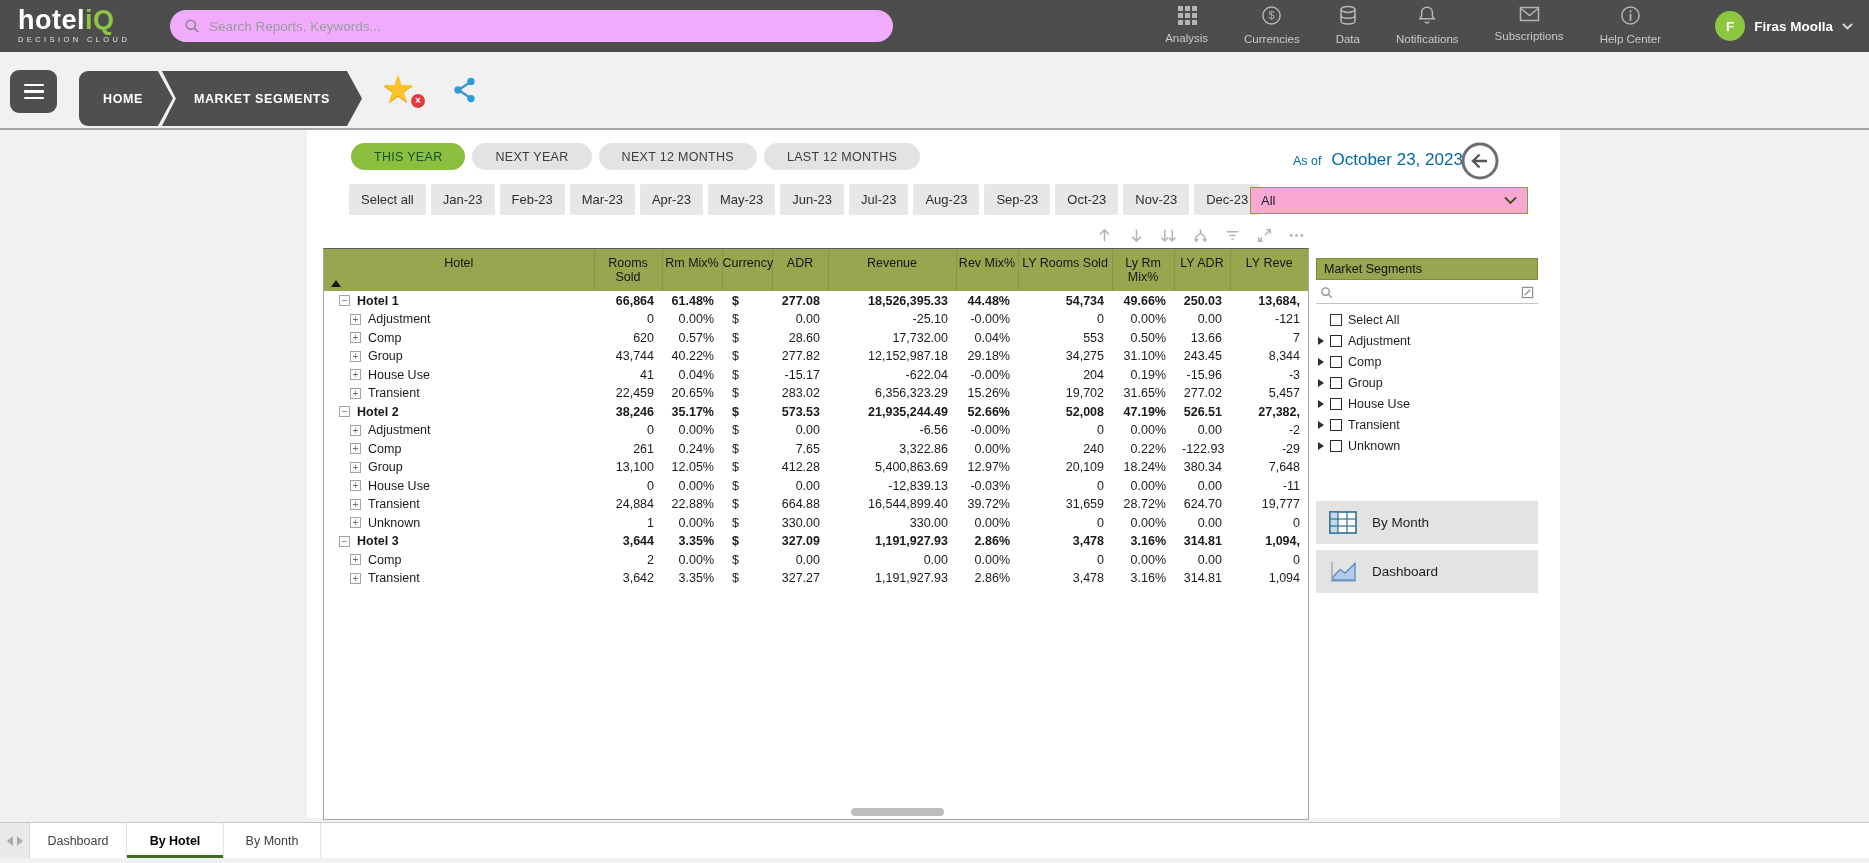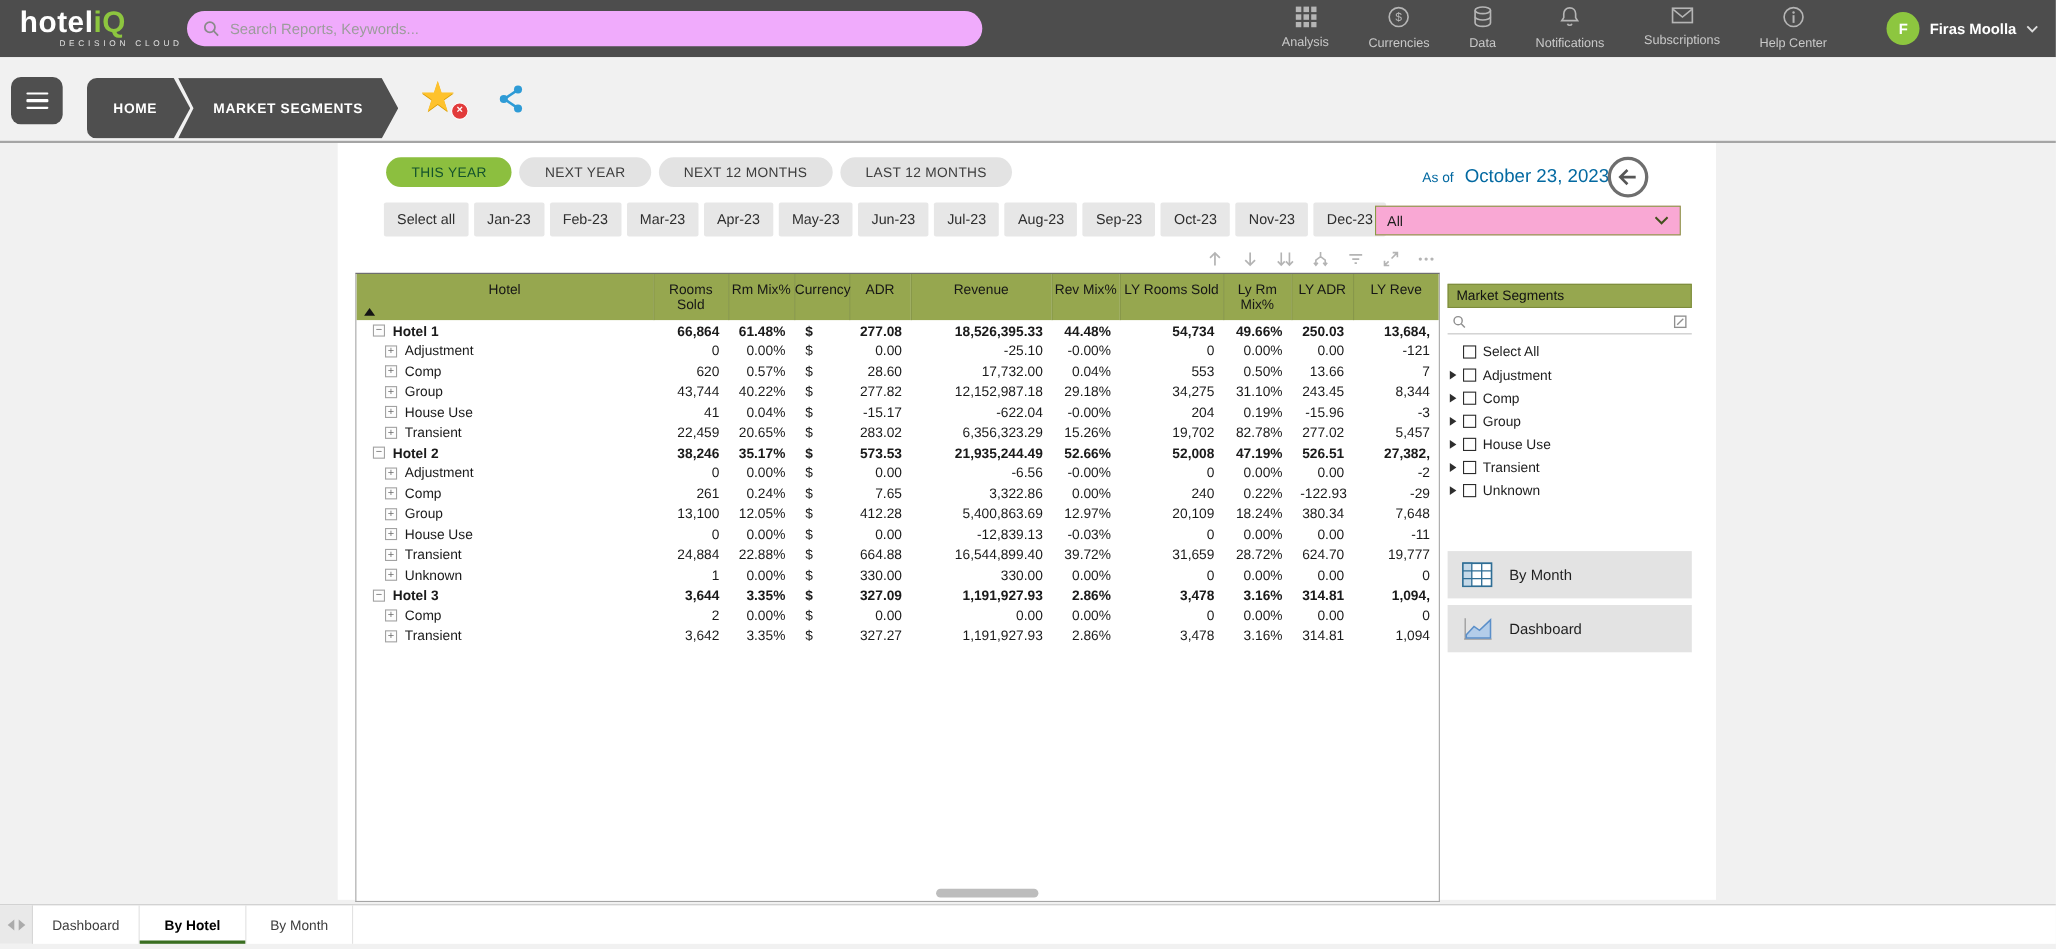--- a/index.html
+++ b/index.html
@@ -4,21 +4,21 @@
 <style>
   * { margin:0; padding:0; box-sizing:border-box; font-family:"Liberation Sans",sans-serif; }
   html,body { width:1869px; height:863px; overflow:hidden; }
   body { position:relative; background:#f1f1f1; }
 
   
   .topbar { position:absolute; left:0; top:0; width:1869px; height:52px; background:#4d4d4d; }
   .logo { position:absolute; left:18px; top:6px; cursor:pointer; }
   .logo-main { font-size:27px; font-weight:bold; color:#fff; line-height:28px; letter-spacing:0.5px; }
   .logo-iq { color:#8dc63f; }
-  .logo-tag { font-size:7.5px; color:#e3e3e3; letter-spacing:3.4px; margin-top:1px;margin-left:36px; }
+  .logo-tag { font-size:7.5px; color:#e3e3e3; letter-spacing:3.4px; margin-top:1px; }
   .search { position:absolute; left:170px; top:10px; width:723px; height:32px; background:#f0abfc; border-radius:16px; display:flex; align-items:center; padding:0 14px; gap:9px; }
   .search input { border:none; outline:none; flex:1; font-size:13.5px; color:#444; background:transparent; }
   .search input::placeholder { color:#9c9c9c; }
   .topnav { position:absolute; right:208px; top:5px; display:flex; gap:36px; }
   .navitem { display:flex; flex-direction:column; align-items:center; gap:3px; cursor:pointer; }
   .navitem .nav-label { color:#c9c9c9; font-size:11.5px; white-space:nowrap; }
   .usermenu { position:absolute; right:16px; top:0; height:52px; display:flex; align-items:center; gap:9px; cursor:pointer; }
   .avatar { width:30px; height:30px; border-radius:50%; background:#8dc63f; color:#fff; font-weight:bold; font-size:13.5px; display:flex; align-items:center; justify-content:center; }
   .username { color:#fff; font-weight:bold; font-size:13.5px; }
 
@@ -386,21 +386,21 @@
               <span class="toggle">+</span>
               <span>Transient</span>
             </td>
             <td class="num">22,459</td>
             <td class="num">20.65%</td>
             <td class="cur">$</td>
             <td class="num">283.02</td>
             <td class="num">6,356,323.29</td>
             <td class="num">15.26%</td>
             <td class="num">19,702</td>
-            <td class="num">82.78%</td>
+            <td class="num">31.65%</td>
             <td class="num">277.02</td>
             <td class="num">5,457</td>
           </tr>
           <tr class="group">
             <td class="labelcell">
               <span class="toggle">−</span>
               <span>Hotel 2</span>
             </td>
             <td class="num">38,246</td>
             <td class="num">35.17%</td>

